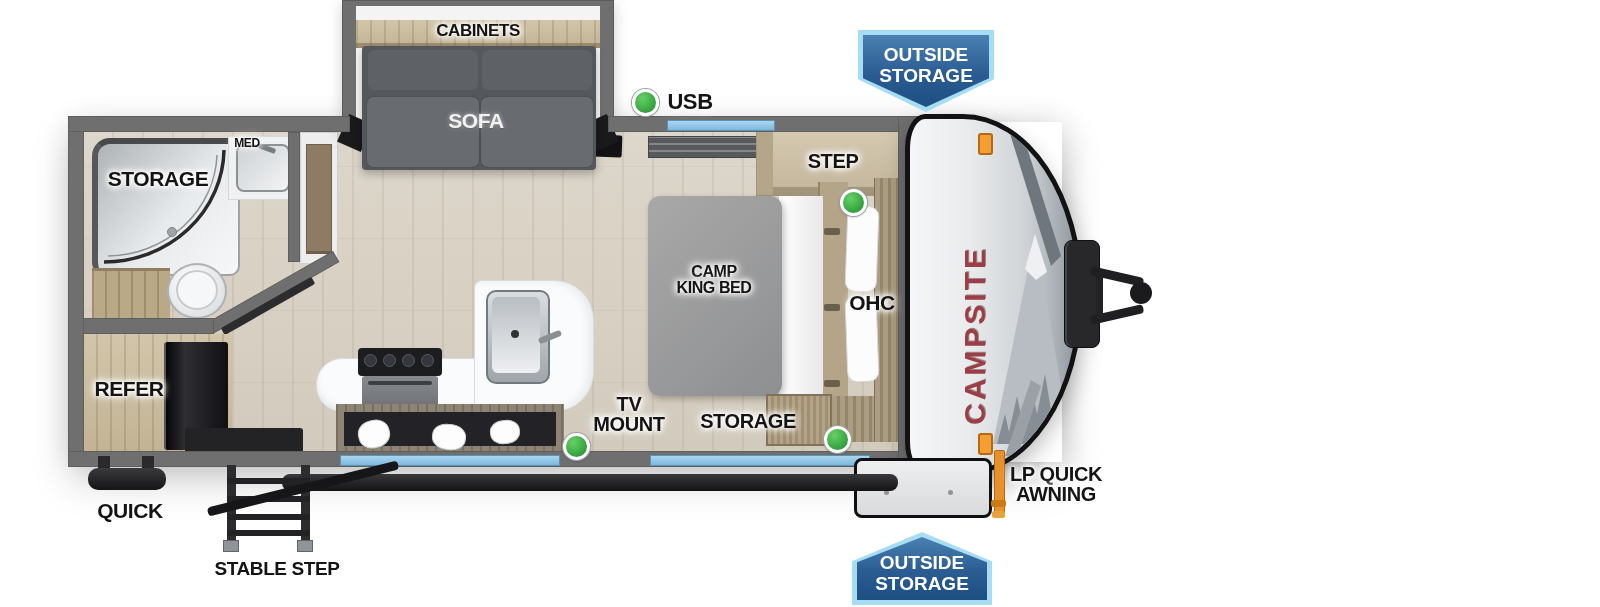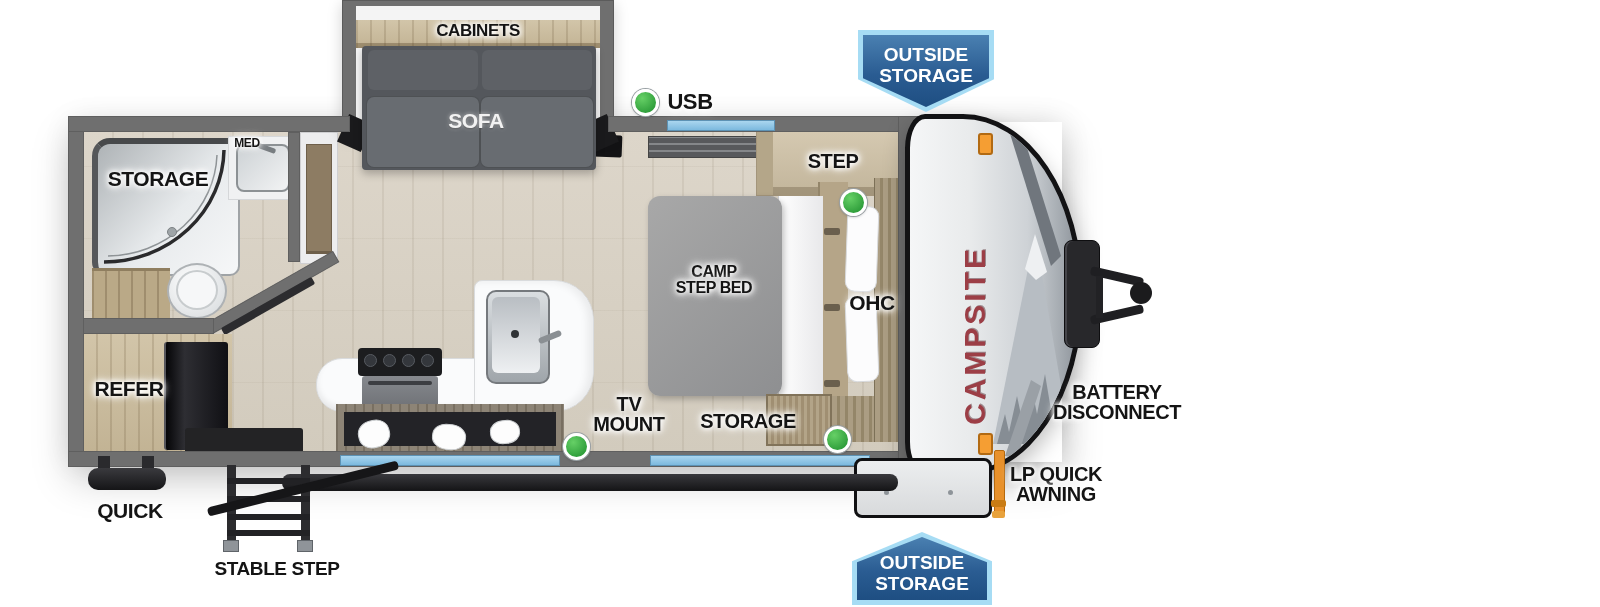--- a/index.html
+++ b/index.html
@@ -208,32 +208,28 @@
 
   <div class="lbl" style="left:478px;top:30px;font-size:17px;">CABINETS</div>
   <div class="lbl" style="left:476px;top:120px;font-size:21px;color:#f2f2f2;text-shadow:0 0 4px rgba(255,255,255,.6),0 1px 2px rgba(0,0,0,.5);">SOFA</div>
   <div class="lbl" style="left:690px;top:102px;font-size:22px;">USB</div>
   <div class="lbl" style="left:247px;top:143px;font-size:12px;">MED</div>
   <div class="lbl" style="left:158px;top:178px;font-size:21px;">STORAGE</div>
   <div class="lbl" style="left:129px;top:388px;font-size:21px;">REFER</div>
   <div class="lbl" style="left:833px;top:161px;font-size:20px;">STEP</div>
   <div class="lbl" style="left:714px;top:280px;font-size:16px;">
     <span>CAMP</span>
-      <span>STEP BED</span>
+      <span>KING BED</span>
   </div>
   <div class="lbl" style="left:872px;top:302px;font-size:21px;">OHC</div>
   <div class="lbl" style="left:748px;top:421px;font-size:20px;">STORAGE</div>
   <div class="lbl" style="left:629px;top:414px;font-size:20px;">
     <span>TV</span>
       <span>MOUNT</span>
   </div>
-  <div class="lbl" style="left:1117px;top:402px;font-size:20px;">
-    <span>BATTERY</span>
-      <span>DISCONNECT</span>
-  </div>
   <div class="lbl" style="left:1056px;top:484px;font-size:20px;">
     <span>LP QUICK</span>
       <span>AWNING</span>
   </div>
   <div class="lbl" style="left:130px;top:510px;font-size:21px;">QUICK</div>
   <div class="lbl" style="left:277px;top:568px;font-size:19px;">STABLE STEP</div>
 
 </div>
 
 </body></html>

